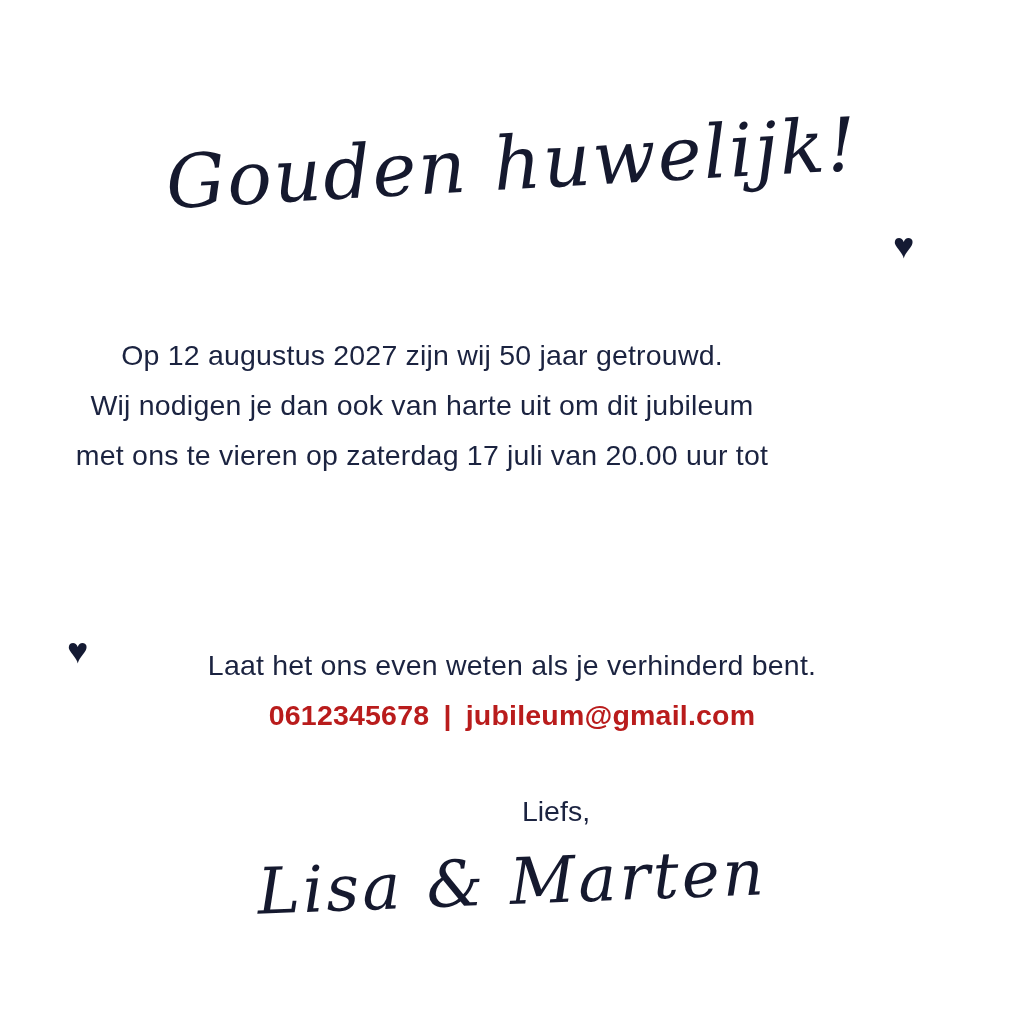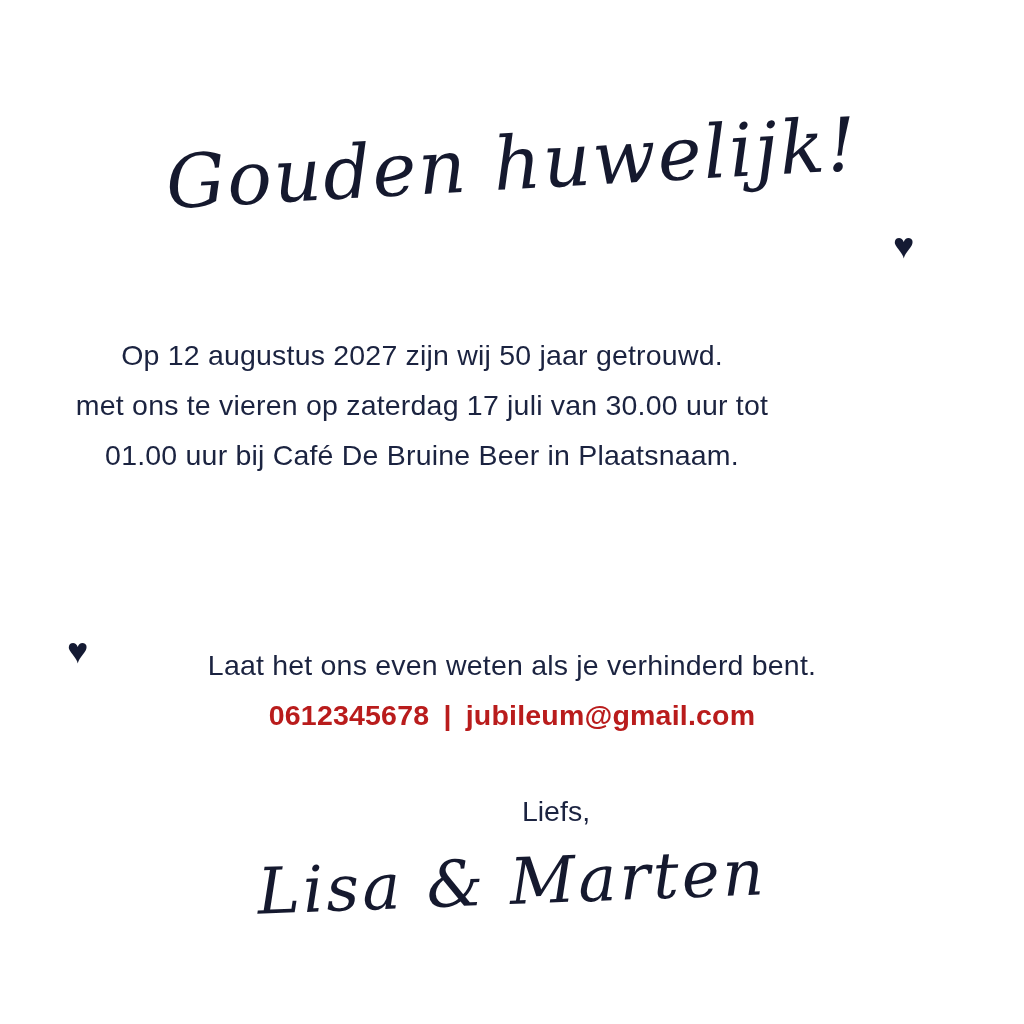--- a/index.html
+++ b/index.html
@@ -128,22 +128,22 @@
 <body>
 
 <div class="card">
 
   <div class="headline">Gouden huwelijk!</div>
 
   <span class="heart heart-right">♥</span>
 
   <div class="body-block">
     <div class="body-line">Op 12 augustus 2027 zijn wij 50 jaar getrouwd.</div>
-    <div class="body-line">met ons te vieren op zaterdag 17 juli van 30.00 uur tot</div>
-    <div class="body-line">01.00 uur bij Café De Bruine Beer in Plaatsnaam.</div>
+    <div class="body-line">Wij nodigen je dan ook van harte uit om dit jubileum</div>
+    <div class="body-line">met ons te vieren op zaterdag 17 juli van 20.00 uur tot</div>
   </div>
 
   <span class="heart heart-left">♥</span>
 
   <div class="rsvp-block">
     <div class="rsvp-line">Laat het ons even weten als je verhinderd bent.</div>
     <div class="contact-line">
       <span>0612345678</span>
       <span class="sep">|</span>
       <span>jubileum@gmail.com</span>

